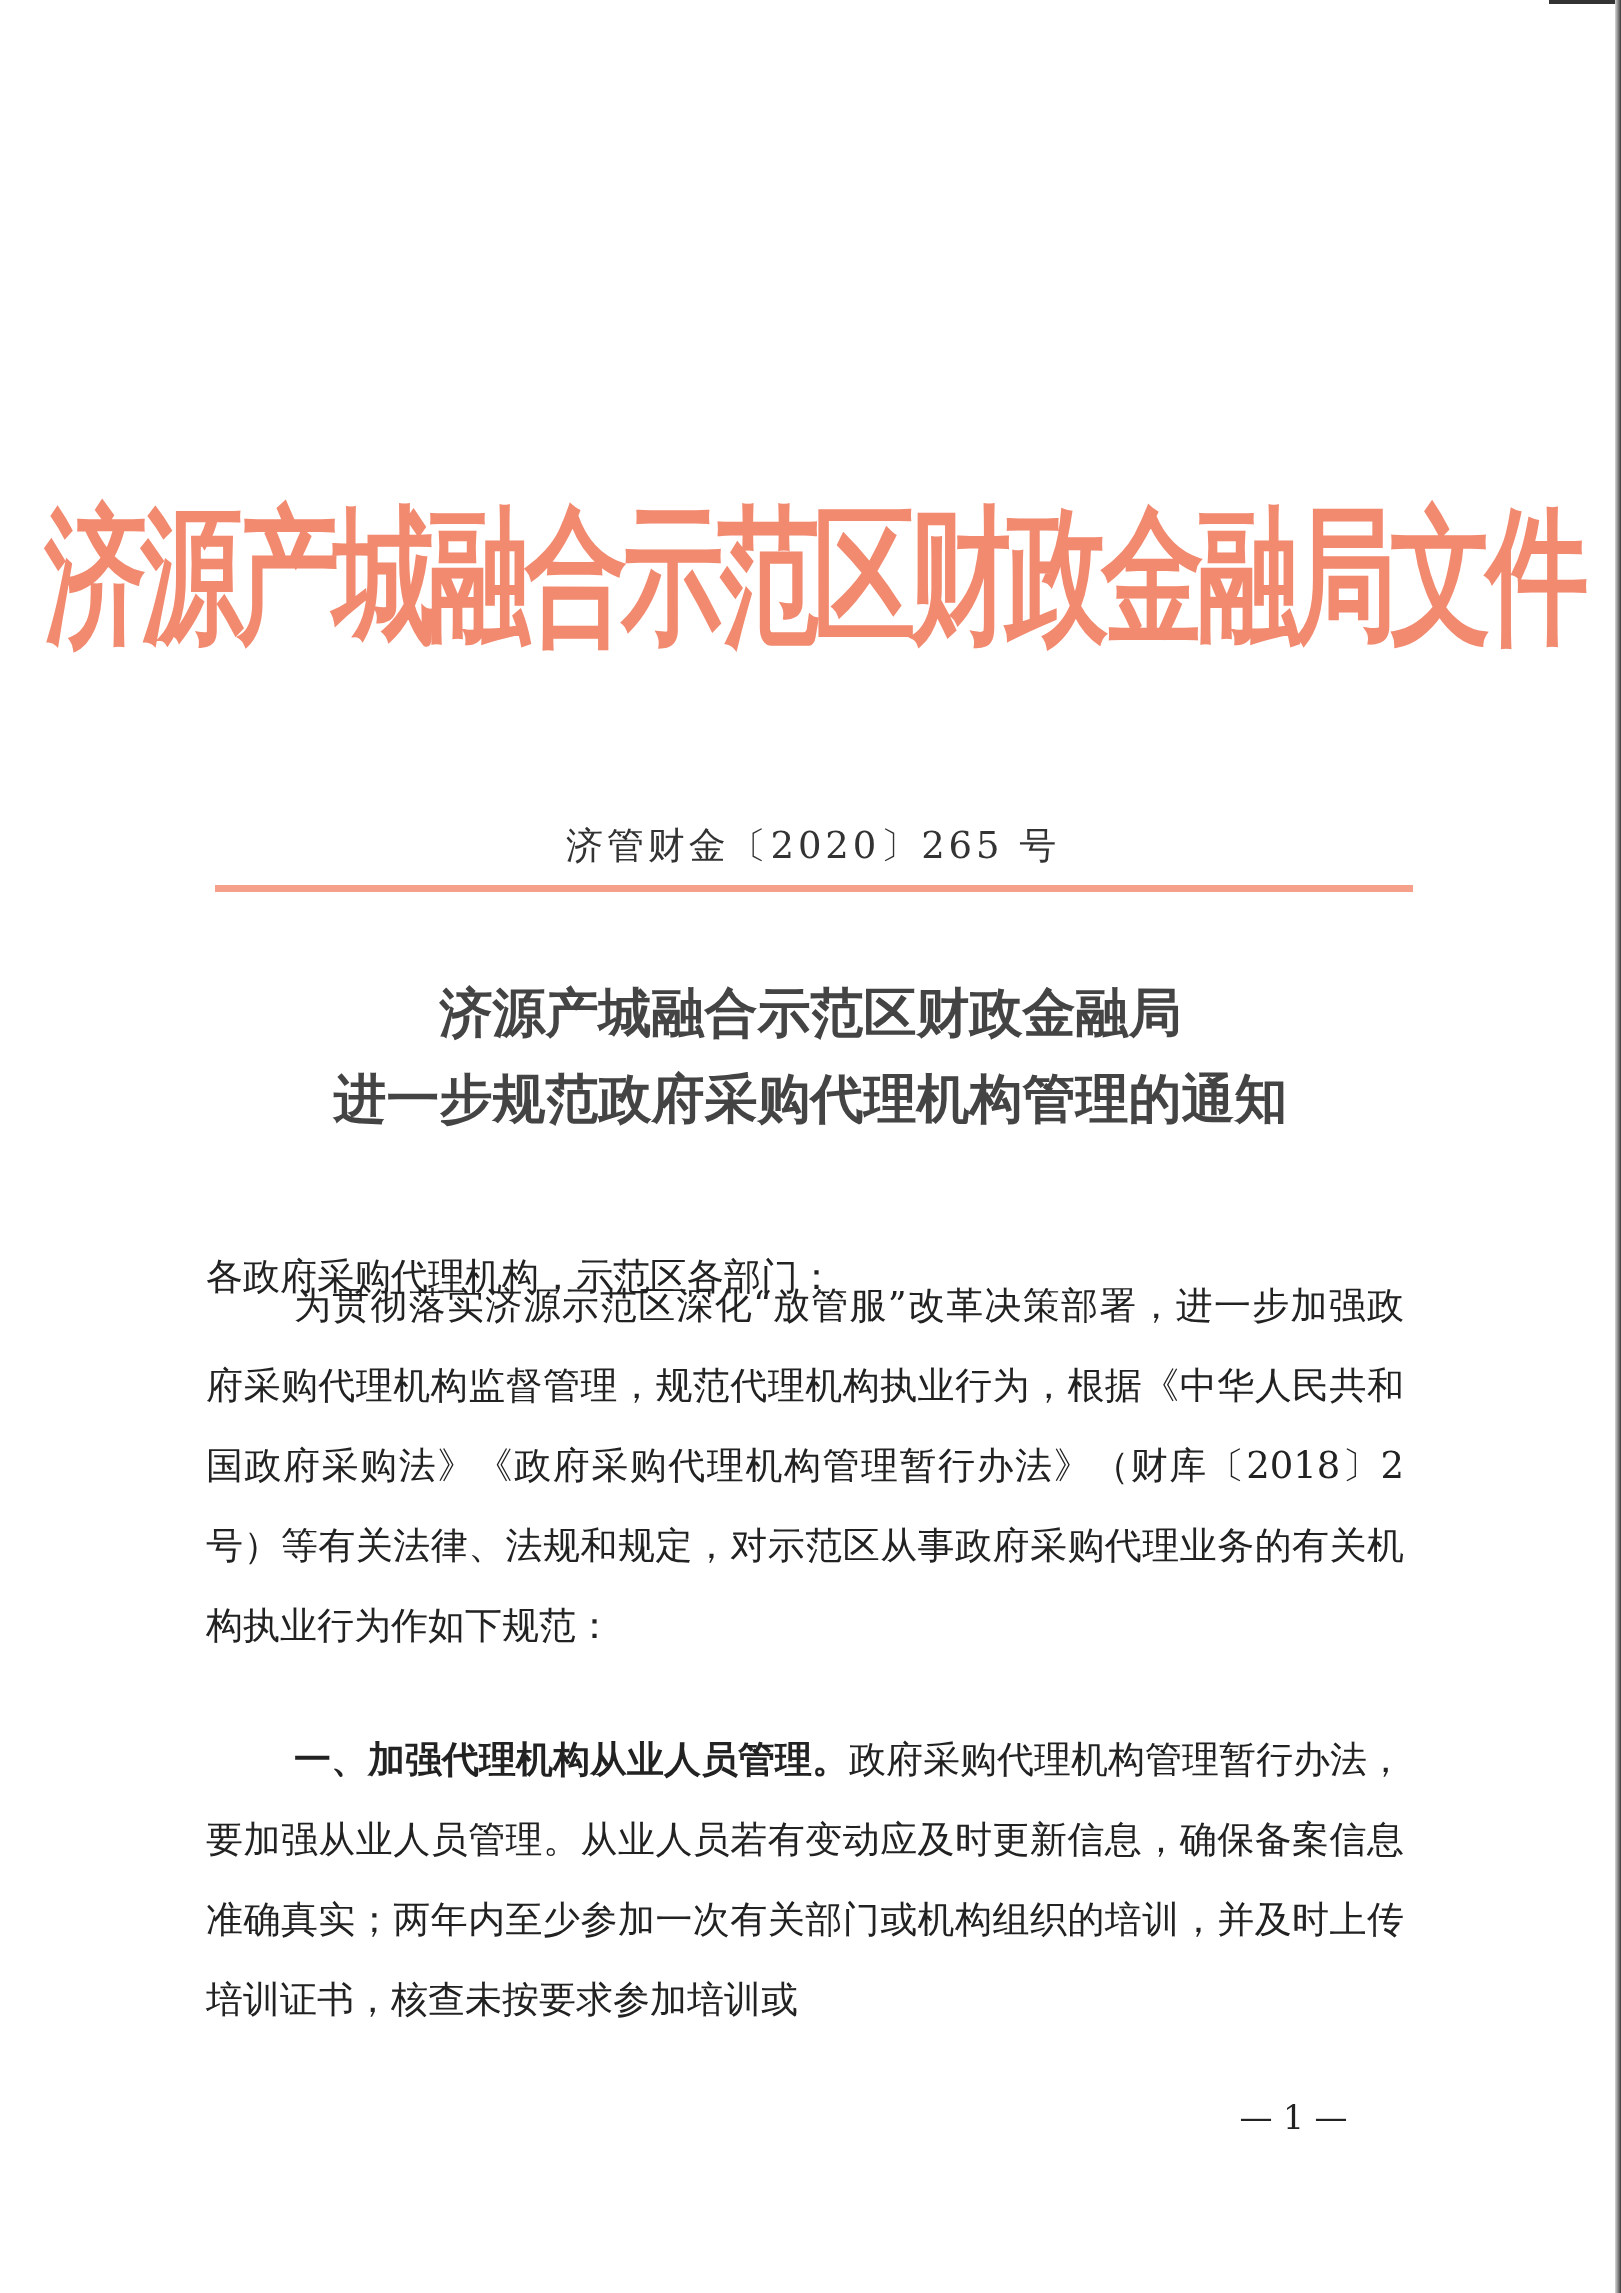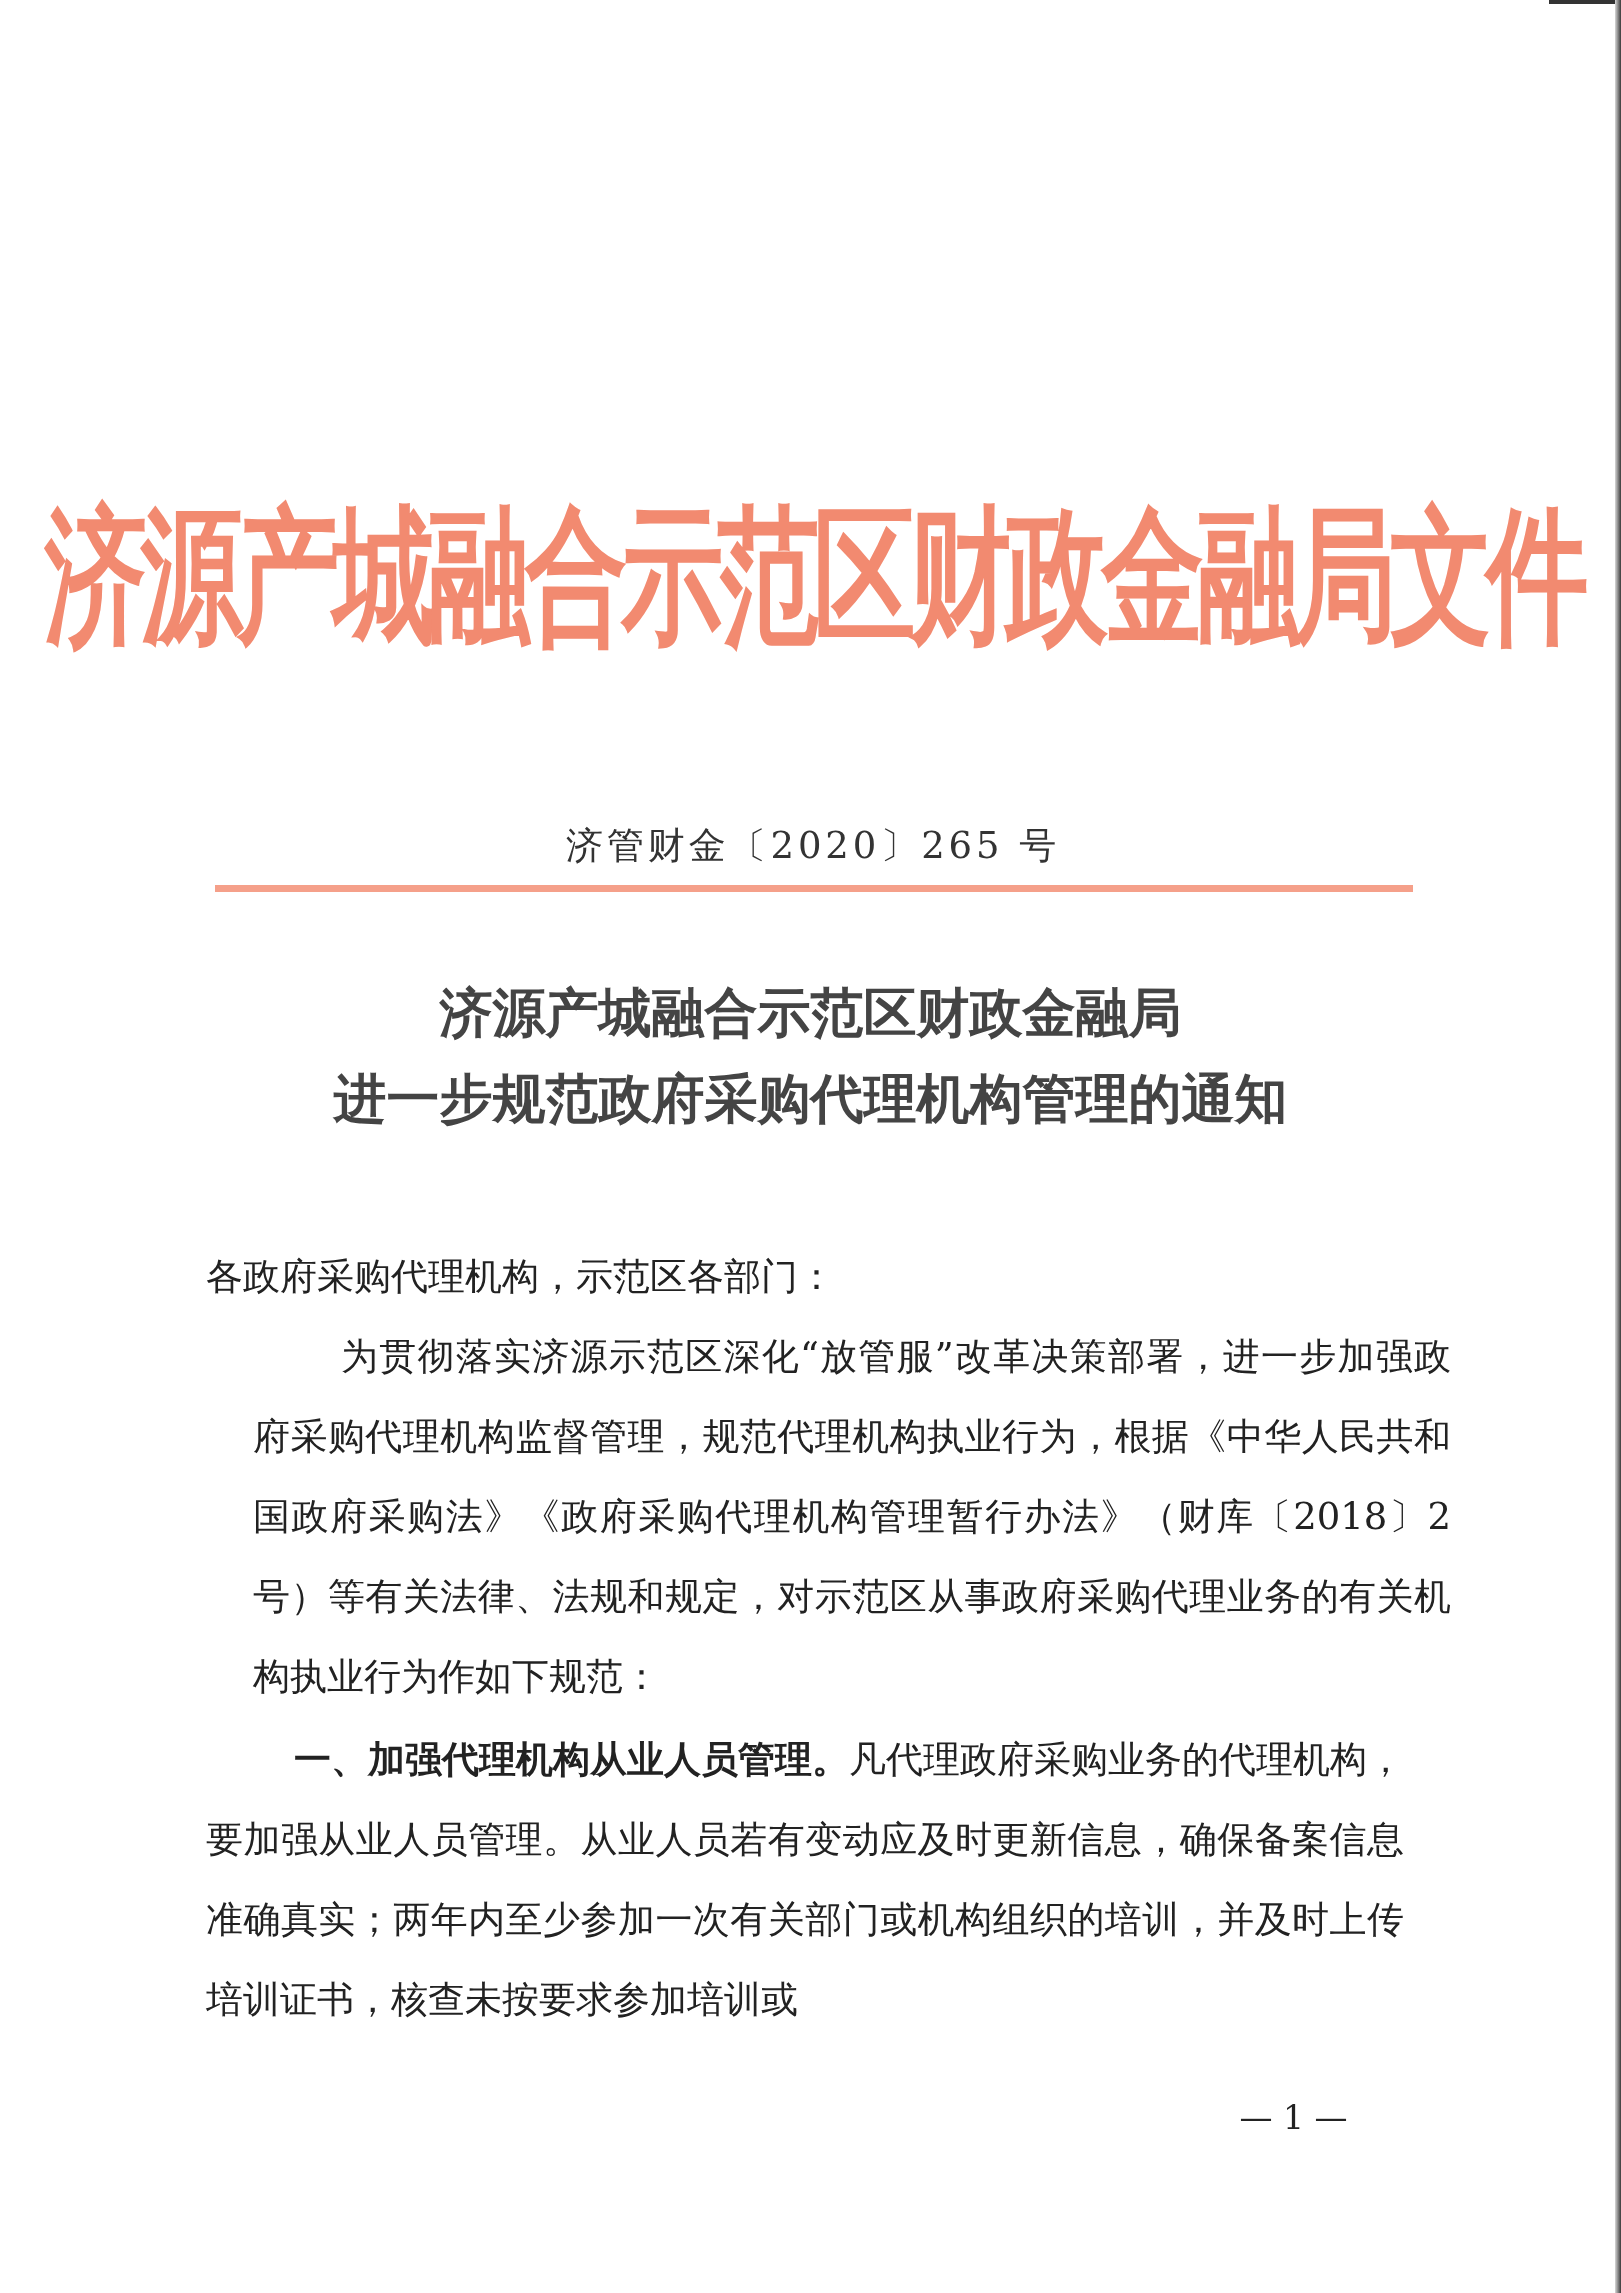--- a/index.html
+++ b/index.html
@@ -41,21 +41,21 @@
     color: #444; white-space: nowrap;
   }
   .title-1 { top: 970px; margin-top: 8px; }
   .title-2 { top: 1064px; text-align: center; }
   .body-text {
     position: absolute; left: 206px; width: 1198px;
     font-size: 37px; line-height: 80px; color: #222;
     font-family: "DejaVu Serif", serif;
   }
   .salutation { top: 1237px; }
-  .para1 { top: 1317px; text-indent: 88px; text-align: justify; margin-left: 47px; }
+  .para1 { top: 1266px; text-indent: 88px; text-align: justify; }
   .para2 { top: 1719px; text-indent: 88px; text-align: justify; }
   .bold-lead { font-weight: bold; }
   .page-number {
     position: absolute; left: 1215px; top: 2098px; width: 157px; height: 39px;
     font-size: 33px; text-align: center; color: #222; white-space: nowrap;
   }
 </style>
 </head>
 <body>
 
@@ -68,16 +68,16 @@
 
 <div class="red-rule"></div>
 
 <div class="title title-1">济源产城融合示范区财政金融局</div>
 <div class="title title-2">进一步规范政府采购代理机构管理的通知</div>
 
 <div class="body-text salutation">各政府采购代理机构，示范区各部门：</div>
 
 <div class="body-text para1">为贯彻落实济源示范区深化“放管服”改革决策部署，进一步加强政府采购代理机构监督管理，规范代理机构执业行为，根据《中华人民共和国政府采购法》《政府采购代理机构管理暂行办法》（财库〔2018〕2号）等有关法律、法规和规定，对示范区从事政府采购代理业务的有关机构执业行为作如下规范：</div>
 
-<div class="body-text para2"><span class="bold-lead">一、加强代理机构从业人员管理。</span><span>凡代理政府采购业务的代理机构，要加强从业人员管理。从业人员若有变动应及时更新信息，确保备案信息准确真实；两年内至少参加一次有关部门或机构组织的培训，并及时上传培训证书，核查未按要求参加培训或</span></div>
+<div class="body-text para2"><span class="bold-lead">一、加强代理机构从业人员管理。</span><span>政府采购代理机构管理暂行办法，要加强从业人员管理。从业人员若有变动应及时更新信息，确保备案信息准确真实；两年内至少参加一次有关部门或机构组织的培训，并及时上传培训证书，核查未按要求参加培训或</span></div>
 
 <div class="page-number">— 1 —</div>
 
 
 </body></html>

